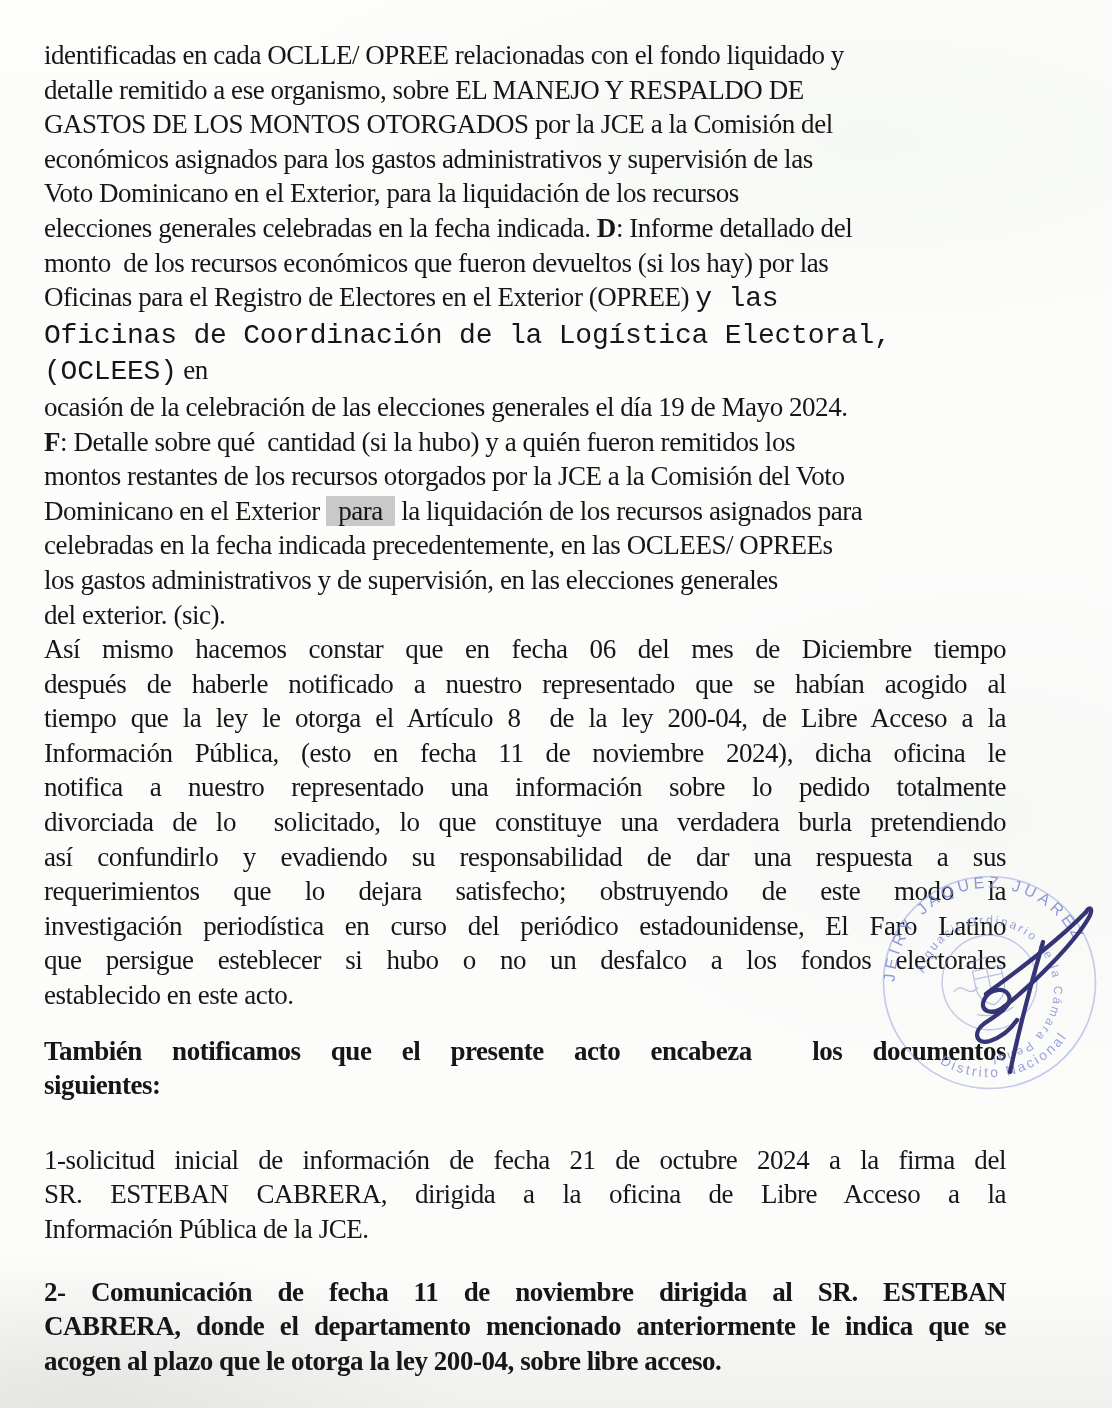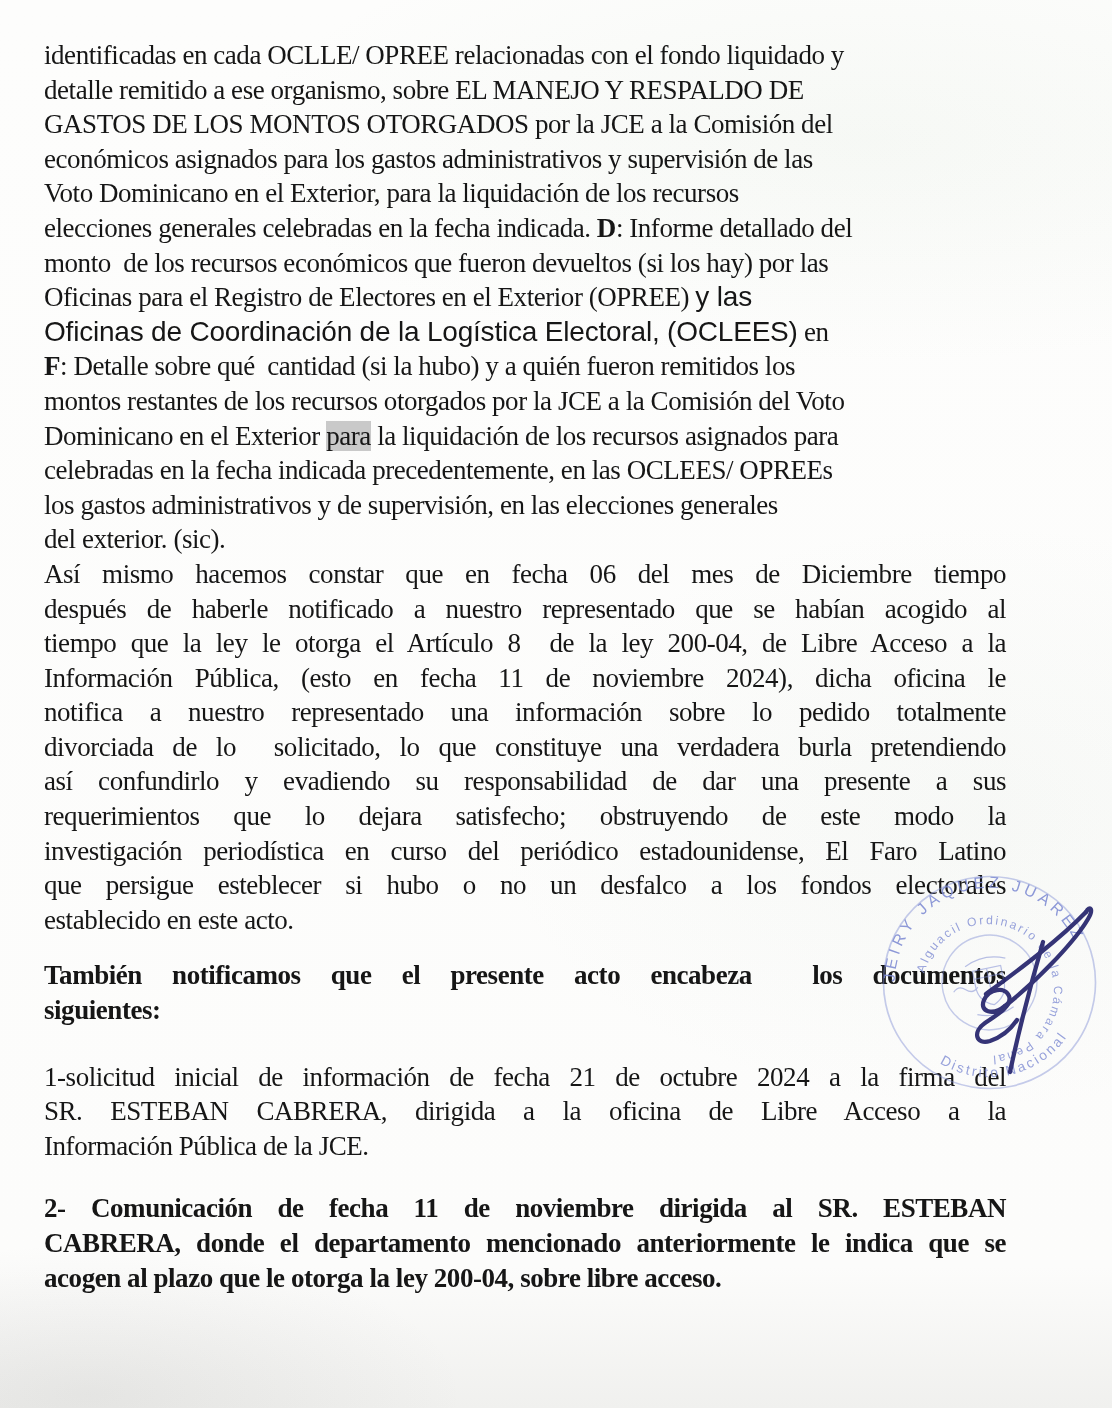--- a/index.html
+++ b/index.html
@@ -16,23 +16,23 @@
   }
   .page{position:absolute;inset:0;}
   .text-col{
     position:absolute;left:44px;top:22px;width:962px;
     font-size:27px;letter-spacing:-0.45px;line-height:34.6px;
   }
   .para{margin:0;}
   .para.bold{font-weight:bold;}
   .line{white-space:normal;}
   .line.just{text-align:justify;text-align-last:justify;}
-  .sans{font-family:Liberation Sans, sans-serif;font-size:28px;letter-spacing:-0.2px;}
+  .sans{font-family:Liberation Mono, monospace;font-size:28px;letter-spacing:-0.2px;}
   .b{font-weight:bold;}
-  .hl{background:var(--highlight,#c9c9c9);padding:0 0;}
+  .hl{background:var(--highlight,#c9c9c9);padding:0 12px;}
   .stamp{
     position:absolute;left:866px;top:859px;width:247px;height:247px;
     opacity:.88;filter:blur(.35px);
   }
   .signature{
     position:absolute;left:955px;top:890px;width:150px;height:195px;
     opacity:.95;
   }
 </style>
 </head>
@@ -44,45 +44,46 @@
       <div class="para" style="margin-top: 16px;">
         <div class="line"><span>identificadas en cada OCLLE/ OPREE relacionadas con el fondo liquidado y</span></div>
         <div class="line"><span>detalle remitido a ese organismo, sobre EL MANEJO Y RESPALDO DE</span></div>
         <div class="line"><span>GASTOS DE LOS MONTOS OTORGADOS por la JCE a la Comisión del</span></div>
         <div class="line"><span>económicos asignados para los gastos administrativos y supervisión de las</span></div>
         <div class="line"><span>Voto Dominicano en el Exterior, para la liquidación de los recursos</span></div>
         <div class="line"><span>elecciones generales celebradas en la fecha indicada. </span><span class="b">D</span><span>: Informe detallado del</span></div>
         <div class="line"><span>monto&nbsp; de los recursos económicos que fueron devueltos (si los hay) por las</span></div>
         <div class="line"><span>Oficinas para el Registro de Electores en el Exterior (OPREE) </span><span class="sans">y las</span></div>
         <div class="line"><span class="sans">Oficinas de Coordinación de la Logística Electoral, (OCLEES)</span><span> en</span></div>
+        <div class="line"><span>ocasión de la celebración de las elecciones generales el día 19 de Mayo 2024.</span></div>
         <div class="line"><span class="b">F</span><span>: Detalle sobre qué&nbsp; cantidad (si la hubo) y a quién fueron remitidos los</span></div>
         <div class="line"><span>montos restantes de los recursos otorgados por la JCE a la Comisión del Voto</span></div>
         <div class="line"><span>Dominicano en el Exterior </span><span class="hl">para</span><span> la liquidación de los recursos asignados para</span></div>
         <div class="line"><span>celebradas en la fecha indicada precedentemente, en las OCLEES/ OPREEs</span></div>
         <div class="line"><span>los gastos administrativos y de supervisión, en las elecciones generales</span></div>
         <div class="line"><span>del exterior. (sic).</span></div>
       </div>
       <div class="para" style="">
         <div class="line just"><span>Así mismo hacemos constar que en fecha 06 del mes de Diciembre tiempo</span></div>
         <div class="line just"><span>después de haberle notificado a nuestro representado que se habían acogido al</span></div>
         <div class="line just"><span>tiempo que la ley le otorga el Artículo 8&nbsp; de la ley 200-04, de Libre Acceso a la</span></div>
         <div class="line just"><span>Información Pública, (esto en fecha 11 de noviembre 2024), dicha oficina le</span></div>
         <div class="line just"><span>notifica a nuestro representado una información sobre lo pedido totalmente</span></div>
         <div class="line just"><span>divorciada de lo&nbsp; solicitado, lo que constituye una verdadera burla pretendiendo</span></div>
-        <div class="line just"><span>así confundirlo y evadiendo su responsabilidad de dar una presente a sus</span></div>
+        <div class="line just"><span>así confundirlo y evadiendo su responsabilidad de dar una respuesta a sus</span></div>
         <div class="line just"><span>requerimientos que lo dejara satisfecho; obstruyendo de este modo la</span></div>
         <div class="line just"><span>investigación periodística en curso del periódico estadounidense, El Faro Latino</span></div>
         <div class="line just"><span>que persigue esteblecer si hubo o no un desfalco a los fondos electorales</span></div>
         <div class="line"><span>establecido en este acto.</span></div>
       </div>
       <div class="para bold" style="margin-top: 21px;">
         <div class="line just"><span>También notificamos que el presente acto encabeza&nbsp; los documentos</span></div>
         <div class="line"><span>siguientes:</span></div>
       </div>
-      <div class="para" style="margin-top: 32px;">
+      <div class="para" style="margin-top: 40px;">
         <div class="line just"><span>1-solicitud inicial de información de fecha 21 de octubre 2024 a la firma del</span></div>
         <div class="line just"><span>SR. ESTEBAN CABRERA, dirigida a la oficina de Libre Acceso a la</span></div>
         <div class="line"><span>Información Pública de la JCE.</span></div>
       </div>
       <div class="para" style="margin-top: 28px; font-weight: bold;">
         <div class="line just"><span>2- Comunicación de fecha 11 de noviembre dirigida al SR. ESTEBAN</span></div>
         <div class="line just"><span>CABRERA, donde el departamento mencionado anteriormente le indica que se</span></div>
         <div class="line"><span>acogen al plazo que le otorga la ley 200-04, sobre libre acceso.</span></div>
       </div>
     </div>

